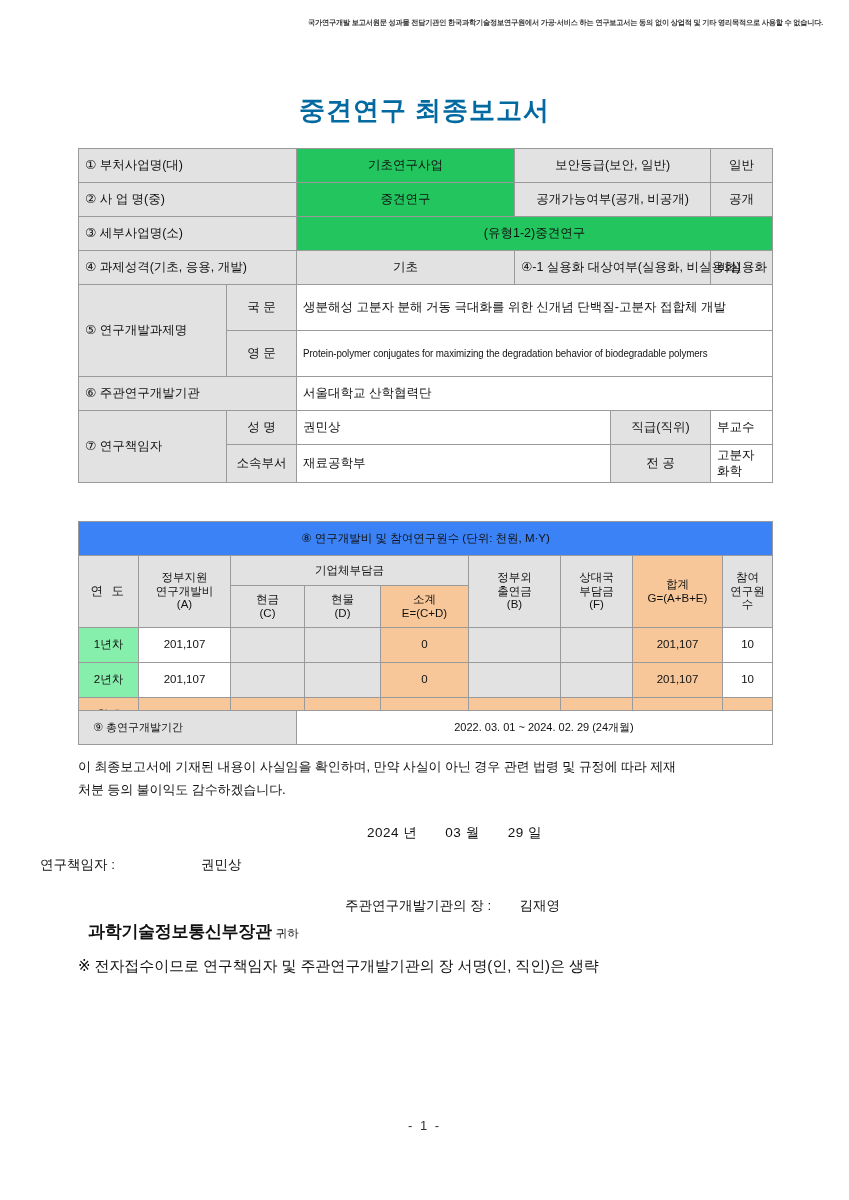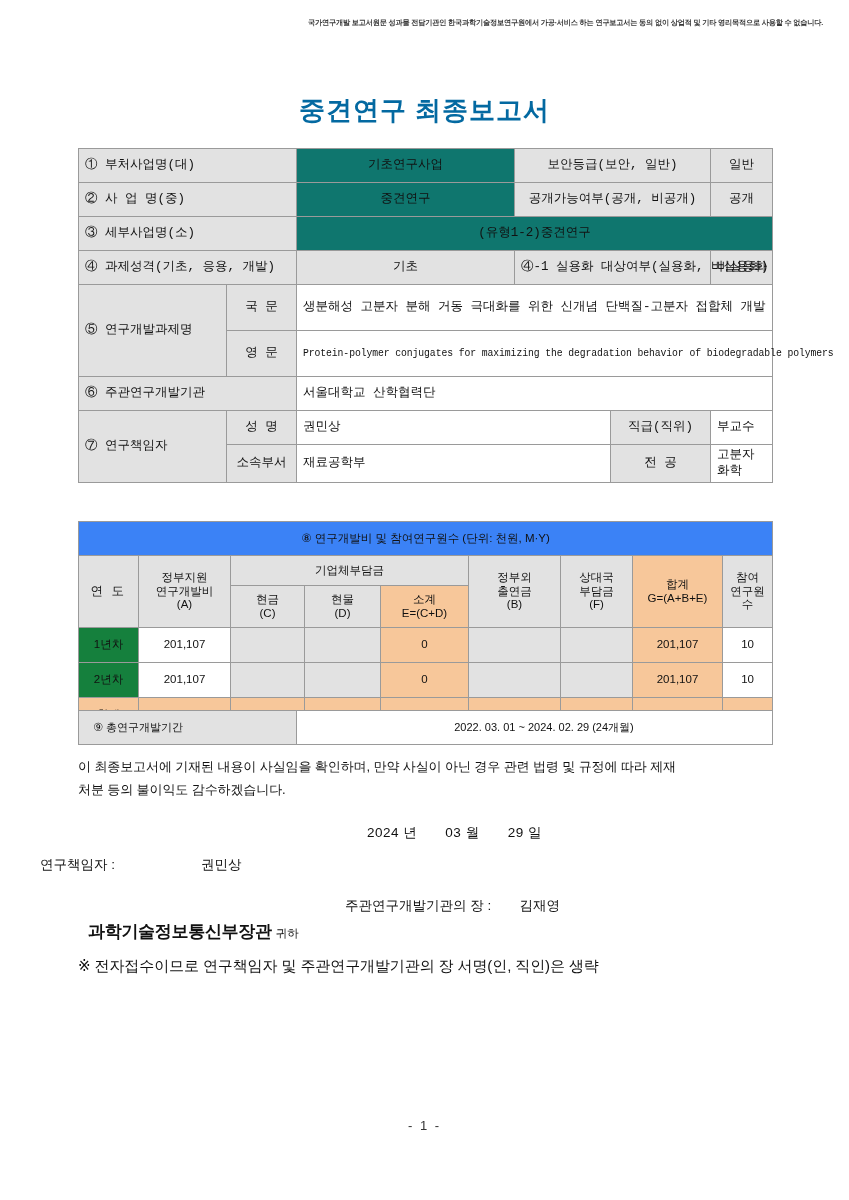--- a/index.html
+++ b/index.html
@@ -46,21 +46,20 @@
   }
 
   
   table.main {
     position: absolute;
     top: 148px;
     left: 78px;
     width: 694px;
     border-collapse: collapse;
     table-layout: fixed;
-    font-family: Liberation Mono, monospace;
   }
   table.main td {
     border: 1px solid #9a9a9a;
     font-size: 12.5px;
     padding: 3px 6px;
     vertical-align: middle;
     color: #111;
     line-height: 1.25;
   }
   td.lbl {
@@ -68,21 +67,21 @@
     text-align: center;
     white-space: nowrap;
   }
   td.lbl-left {
     background: #e2e2e2;
     text-align: left;
     padding-left: 10px;
     white-space: nowrap;
   }
   td.val {
-    background: #0f766e;
+    background: #22c55e;
     text-align: center;
   }
   td.val-left {
     background: #ffffff;
     text-align: left;
     padding-left: 8px;
   }
   td.h34 { height: 34px; }
   td.h46 { height: 46px; }
 
@@ -137,21 +136,21 @@
   }
   td.num-center {
     background: #ffffff;
     text-align: center;
     font-size: 12.5px;
   }
   td.empty-gray { background: #e2e2e2; }
   td.orange { background: #f7c79a; text-align: right; padding-right: 7px; font-size: 12.5px; }
   td.orange-c { background: #f7c79a; text-align: center; font-size: 12.5px; }
   td.orange-lbl { background: #f7c79a; text-align: center; font-size: 12.5px; }
-  td.yr { background: #15803d; text-align: center; font-size: 12.5px; }
+  td.yr { background: #86efac; text-align: center; font-size: 12.5px; }
   .rowh { height: 35px; }
 
   
   table.period {
     position: absolute;
     top: 710px;
     left: 78px;
     width: 694px;
     border-collapse: collapse;
     table-layout: fixed;

